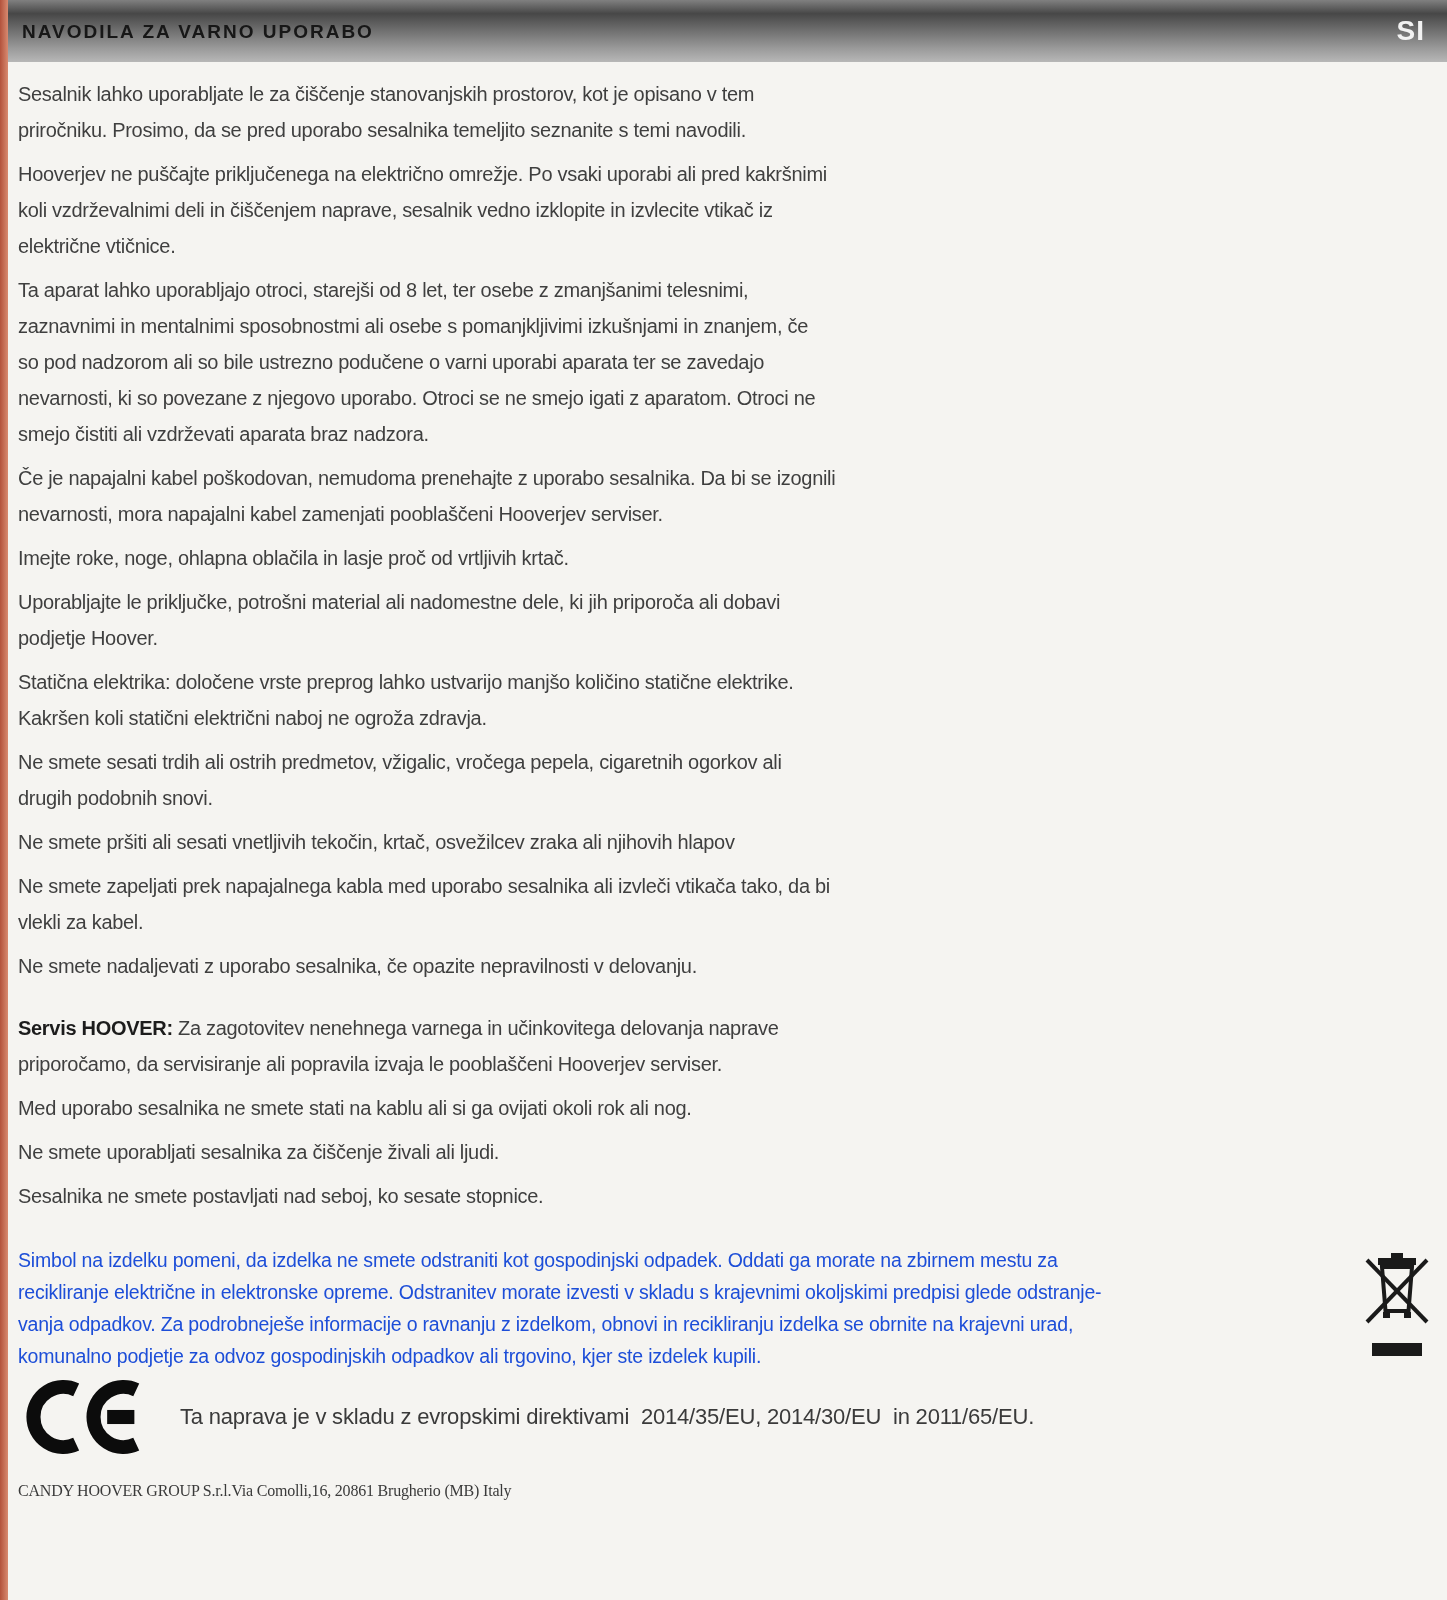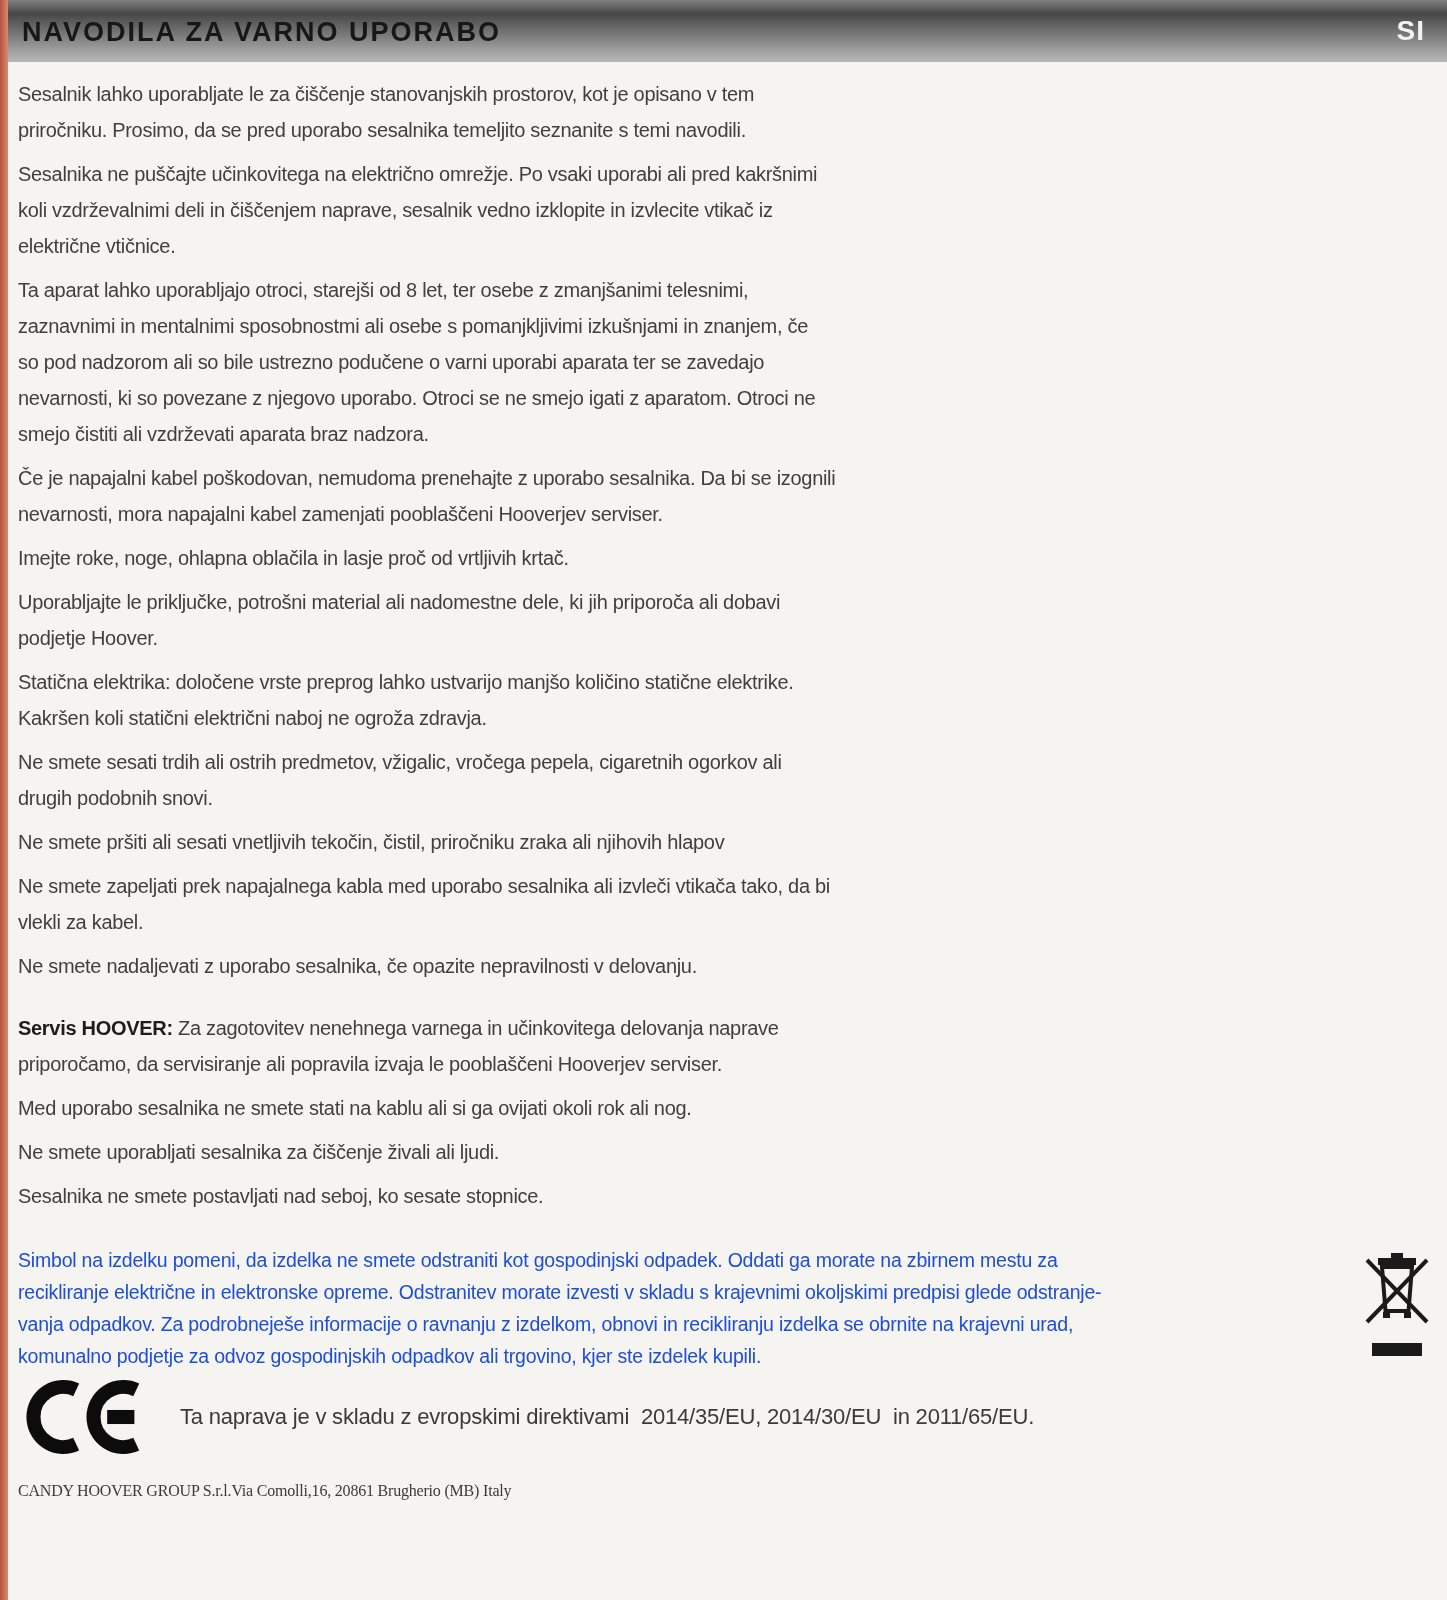--- a/index.html
+++ b/index.html
@@ -15,21 +15,21 @@
     position: absolute; left: 0; top: 0; bottom: 0; width: 8px;
     background: linear-gradient(to right, #b3523c, #d88a70);
   }
   .header-bar {
     position: absolute; left: 8px; right: 0; top: 0; height: 62px;
     background: linear-gradient(180deg, #808080 0%, #474747 22%, #9a9a9a 78%, #b7b7b7 100%);
     display: flex; align-items: center; justify-content: space-between;
     padding: 0 22px 0 14px; box-sizing: border-box;
   }
   .header-title {
-    font-size: 27px; font-weight: bold; letter-spacing: 2px;
+    font-size: 19px; font-weight: bold; letter-spacing: 2px;
     color: #171717; padding-top: 2px;
   }
   .lang-badge {
     font-size: 28px; font-weight: bold; color: #f2f2f2; letter-spacing: 1px;
   }
   .content {
     position: absolute; left: 18px; right: 16px; top: 76px;
   }
   .para {
     white-space: pre;
@@ -70,38 +70,38 @@
 <div class="accent-border"></div>
 
 <div class="header-bar">
   <span class="header-title">NAVODILA ZA VARNO UPORABO</span>
   <span class="lang-badge">SI</span>
 </div>
 
 <div class="content">
   <div class="para">Sesalnik lahko uporabljate le za čiščenje stanovanjskih prostorov, kot je opisano v tem
 priročniku. Prosimo, da se pred uporabo sesalnika temeljito seznanite s temi navodili.</div>
-  <div class="para">Sesalnika ne puščajte učinkovitega na električno omrežje. Po vsaki uporabi ali pred kakršnimi
+  <div class="para">Hooverjev ne puščajte priključenega na električno omrežje. Po vsaki uporabi ali pred kakršnimi
 koli vzdrževalnimi deli in čiščenjem naprave, sesalnik vedno izklopite in izvlecite vtikač iz
 električne vtičnice.</div>
   <div class="para">Ta aparat lahko uporabljajo otroci, starejši od 8 let, ter osebe z zmanjšanimi telesnimi,
 zaznavnimi in mentalnimi sposobnostmi ali osebe s pomanjkljivimi izkušnjami in znanjem, če
 so pod nadzorom ali so bile ustrezno podučene o varni uporabi aparata ter se zavedajo
 nevarnosti, ki so povezane z njegovo uporabo. Otroci se ne smejo igati z aparatom. Otroci ne
 smejo čistiti ali vzdrževati aparata braz nadzora.</div>
   <div class="para">Če je napajalni kabel poškodovan, nemudoma prenehajte z uporabo sesalnika. Da bi se izognili
 nevarnosti, mora napajalni kabel zamenjati pooblaščeni Hooverjev serviser.</div>
   <div class="para">Imejte roke, noge, ohlapna oblačila in lasje proč od vrtljivih krtač.</div>
   <div class="para">Uporabljajte le priključke, potrošni material ali nadomestne dele, ki jih priporoča ali dobavi
 podjetje Hoover.</div>
   <div class="para">Statična elektrika: določene vrste preprog lahko ustvarijo manjšo količino statične elektrike.
 Kakršen koli statični električni naboj ne ogroža zdravja.</div>
   <div class="para">Ne smete sesati trdih ali ostrih predmetov, vžigalic, vročega pepela, cigaretnih ogorkov ali
 drugih podobnih snovi.</div>
-  <div class="para">Ne smete pršiti ali sesati vnetljivih tekočin, čistil, priročniku zraka ali njihovih hlapov</div>
+  <div class="para">Ne smete pršiti ali sesati vnetljivih tekočin, krtač, osvežilcev zraka ali njihovih hlapov</div>
   <div class="para">Ne smete zapeljati prek napajalnega kabla med uporabo sesalnika ali izvleči vtikača tako, da bi
 vlekli za kabel.</div>
   <div class="para">Ne smete nadaljevati z uporabo sesalnika, če opazite nepravilnosti v delovanju.</div>
 
   <div class="para gap-before"><b>Servis HOOVER:</b><span> Za zagotovitev nenehnega varnega in učinkovitega delovanja naprave
 priporočamo, da servisiranje ali popravila izvaja le pooblaščeni Hooverjev serviser.</span></div>
 
   <div class="para">Med uporabo sesalnika ne smete stati na kablu ali si ga ovijati okoli rok ali nog.</div>
   <div class="para">Ne smete uporabljati sesalnika za čiščenje živali ali ljudi.</div>
   <div class="para">Sesalnika ne smete postavljati nad seboj, ko sesate stopnice.</div>

